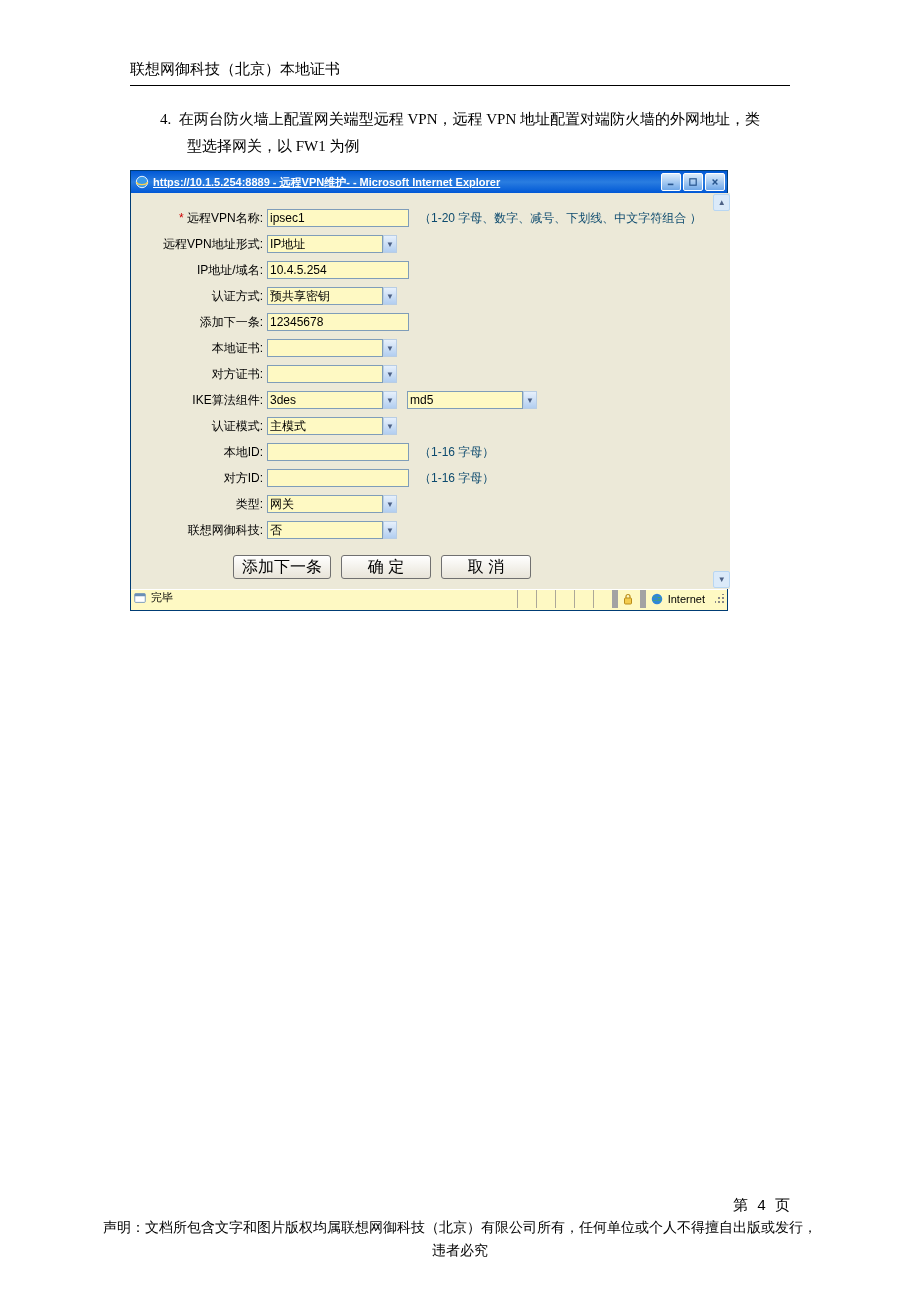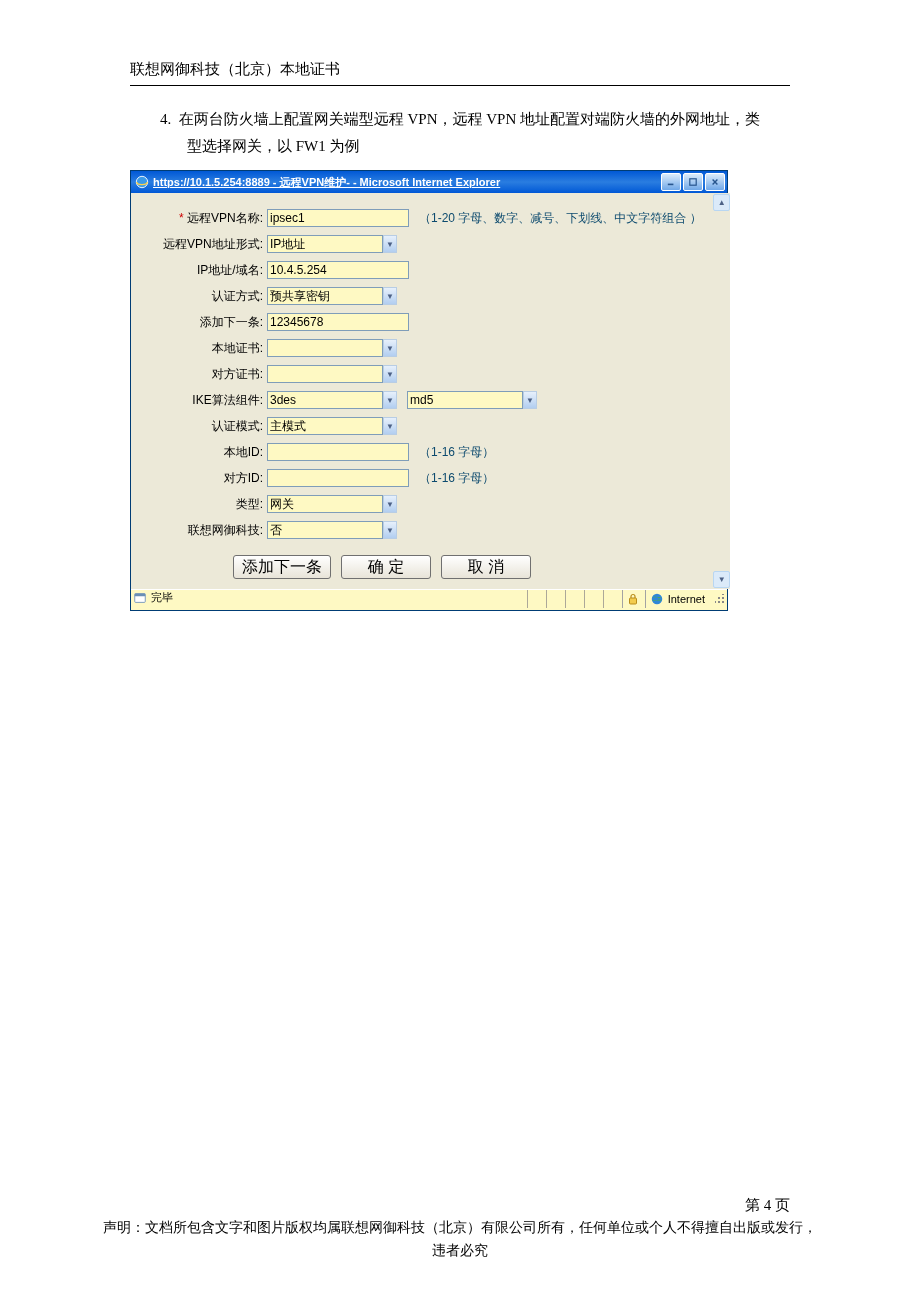--- a/index.html
+++ b/index.html
@@ -202,21 +202,21 @@
   }
   .statusbar .sb-cells {
     display: flex;
   }
   .statusbar .sb-cell {
     border-left: 1px solid #aca899;
     width: 18px;
     height: 18px;
   }
   .statusbar .sb-zone {
-    border-left: 1px solid #a3a3a3;
+    border-left: 6px solid #a3a3a3;
     padding: 0 6px 0 4px;
     display: flex;
     align-items: center;
     gap: 4px;
     height: 18px;
   }
   .statusbar .grip {
     width: 16px;
     height: 16px;
     position: relative;
@@ -233,21 +233,21 @@
       radial-gradient(circle at 8px 4px, #888 1px, transparent 1px),
       radial-gradient(circle at 4px 8px, #888 1px, transparent 1px),
       radial-gradient(circle at 8px 0px, #888 1px, transparent 1px),
       radial-gradient(circle at 4px 4px, #888 1px, transparent 1px),
       radial-gradient(circle at 0px 8px, #888 1px, transparent 1px);
   }
   .page-footer {
     margin-top: auto;
     text-align: center;
     font-size: 14px;
-    font-family: Liberation Serif, serif;
+    font-family: Liberation Mono, monospace;
   }
   .page-num {
     text-align: right;
     margin-right: 70px;
     font-size: 15px;
   }
   .disclaimer {
     margin-top: 2px;
     line-height: 1.6;
     padding: 0 40px;

